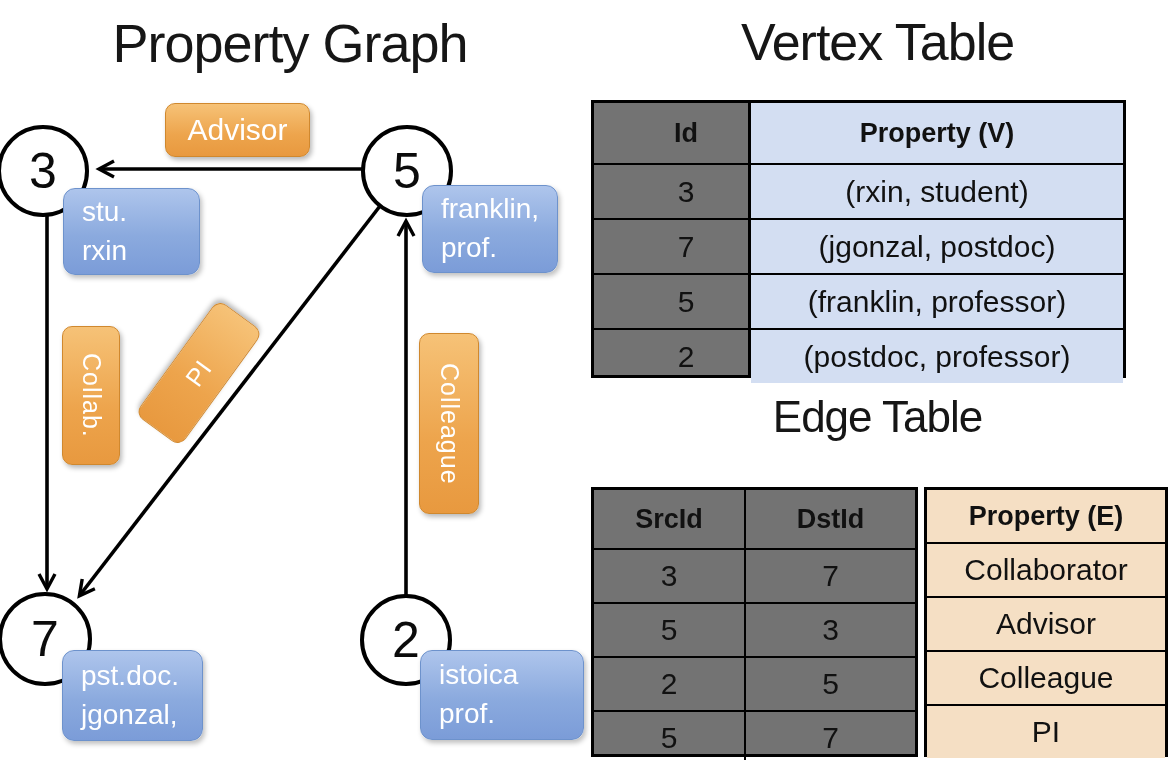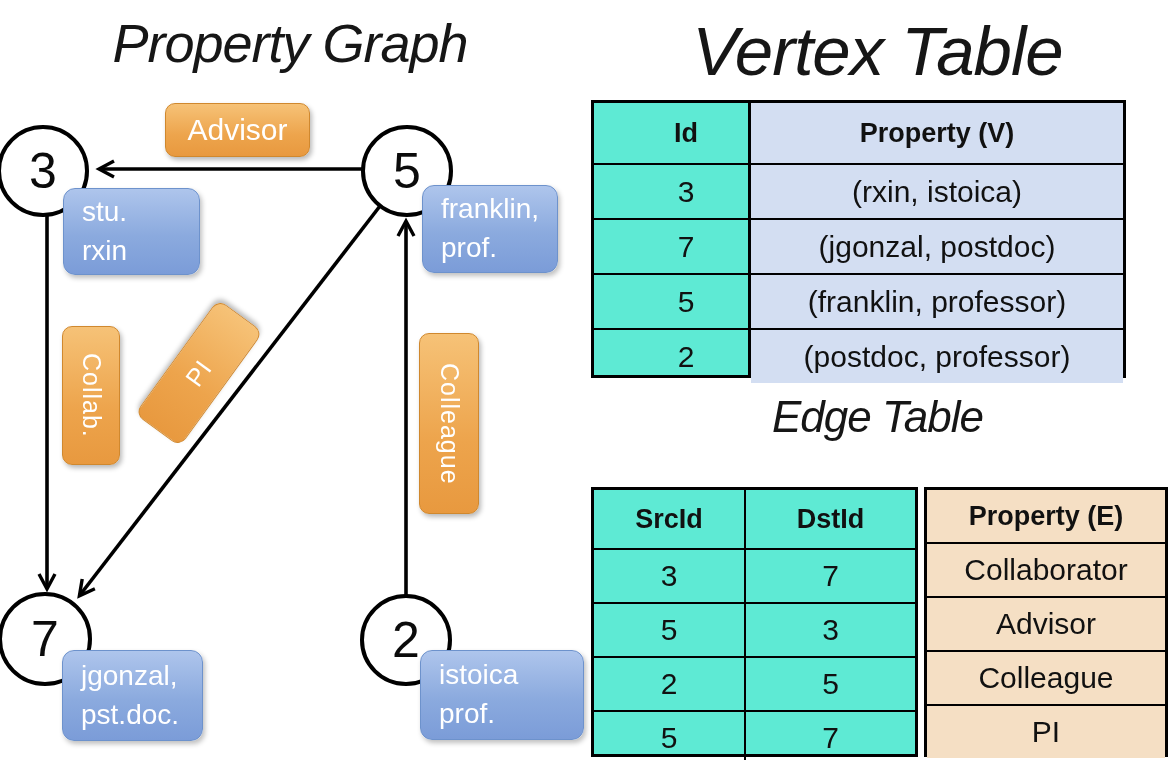--- a/index.html
+++ b/index.html
@@ -1,21 +1,21 @@
 <!DOCTYPE html>
 <html><head>
 <meta charset="utf-8">
 <style>
   html,body{margin:0;padding:0;background:#fff;}
   #stage{position:relative;width:1170px;height:760px;background:#ffffff;overflow:hidden;
          font-family:"Liberation Sans", sans-serif;color:#111;}
   .title{position:absolute;font-weight:300;letter-spacing:-1px;color:#161616;
-         text-align:center;white-space:nowrap;font-style:italic;}
+         text-align:center;white-space:nowrap;}
   #graph-title{left:0;top:12px;width:580px;font-size:54px;}
-  #vertex-title{left:585px;top:12px;width:585px;font-size:69px;}
+  #vertex-title{left:585px;top:12px;width:585px;font-size:52px;}
   #edge-title{left:585px;top:392px;width:585px;font-size:44px;}
 
   svg.graph{position:absolute;left:0;top:0;}
 
   .node-num{position:absolute;width:90px;height:90px;display:flex;align-items:center;
             justify-content:center;font-size:50px;font-weight:300;color:#0b0b0b;}
 
   .obox{position:absolute;border-radius:10px;color:#fff;
         background:linear-gradient(180deg,#f6c277 0%,#eda44c 60%,#e8993f 100%);
         border:1.5px solid #d0882e;box-shadow:2px 3px 5px rgba(0,0,0,0.28);
@@ -24,21 +24,21 @@
   .obox.v{writing-mode:vertical-rl;font-size:25px;letter-spacing:1px;}
   #pi-label{transform:rotate(216deg);
         background:linear-gradient(0deg,#f6c277 0%,#eda44c 60%,#e8993f 100%);}
 
   .bbox{position:absolute;border-radius:12px;color:#fff;
         background:linear-gradient(180deg,#aec5ec 0%,#8baade 55%,#7b9cd8 100%);
         border:1.5px solid #6d92cc;box-shadow:2px 3px 5px rgba(0,0,0,0.25);
         font-size:28px;line-height:1.38;display:flex;flex-direction:column;
         justify-content:center;padding-left:18px;box-sizing:border-box;}
 
-  .tbl{position:absolute;border:3px solid #000;box-sizing:border-box;background:#5eead4;}
+  .tbl{position:absolute;border:3px solid #000;box-sizing:border-box;background:#737373;}
   .trow{display:flex;align-items:center;justify-content:center;text-align:center;
         border-top:2px solid #000;font-size:30px;font-weight:300;}
   .trow:first-child{border-top:none;font-weight:700;font-size:27px;}
   .trow .c{height:100%;display:flex;align-items:center;justify-content:center;
         box-sizing:border-box;}
   .c + .c{border-left:2px solid #000;text-align:center;}
   .bluefill{background:#d3def2;}
   .tanfill{background:#f5dfc4;}
 </style>
 </head>
@@ -83,39 +83,39 @@
 
   <div class="bbox" style="left:63px;top:188px;width:137px;height:87px">
     <span>stu.</span>
     <span>rxin</span>
   </div>
   <div class="bbox" style="left:422px;top:185px;width:136px;height:88px">
     <span>franklin,</span>
     <span>prof.</span>
   </div>
   <div class="bbox" style="left:62px;top:650px;width:141px;height:91px">
+    <span>pst.doc.</span>
     <span>jgonzal,</span>
-    <span>pst.doc.</span>
   </div>
   <div class="bbox" style="left:420px;top:650px;width:164px;height:90px">
     <span>istoica</span>
     <span>prof.</span>
   </div>
 
   <div class="tbl" style="left:591px;top:100px;width:190px;height:278px">
     <div class="trow" style="height:60px">Id</div>
     <div class="trow" style="height:53px">3</div>
     <div class="trow" style="height:53px">7</div>
     <div class="trow" style="height:53px">5</div>
     <div class="trow" style="height:53px">2</div>
   </div>
 
   <div class="tbl" style="left:748px;top:100px;width:378px;height:278px">
     <div class="trow bluefill" style="height:60px">Property (V)</div>
-    <div class="trow bluefill" style="height:53px">(rxin, istoica)</div>
+    <div class="trow bluefill" style="height:53px">(rxin, student)</div>
     <div class="trow bluefill" style="height:53px">(jgonzal, postdoc)</div>
     <div class="trow bluefill" style="height:53px">(franklin, professor)</div>
     <div class="trow bluefill" style="height:53px">(postdoc, professor)</div>
   </div>
 
   <div class="tbl" style="left:591px;top:487px;width:327px;height:270px">
     <div class="trow" style="height:58px">
       <div class="c" style="width:150px">SrcId</div>
       <div class="c" style="width:171px">DstId</div>
     </div>

